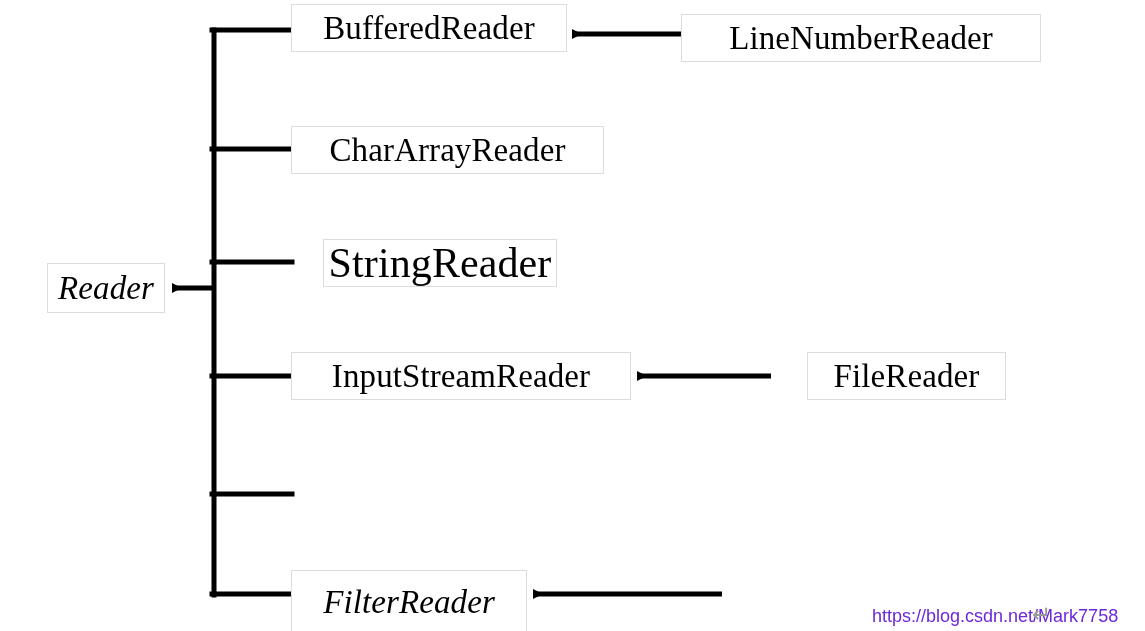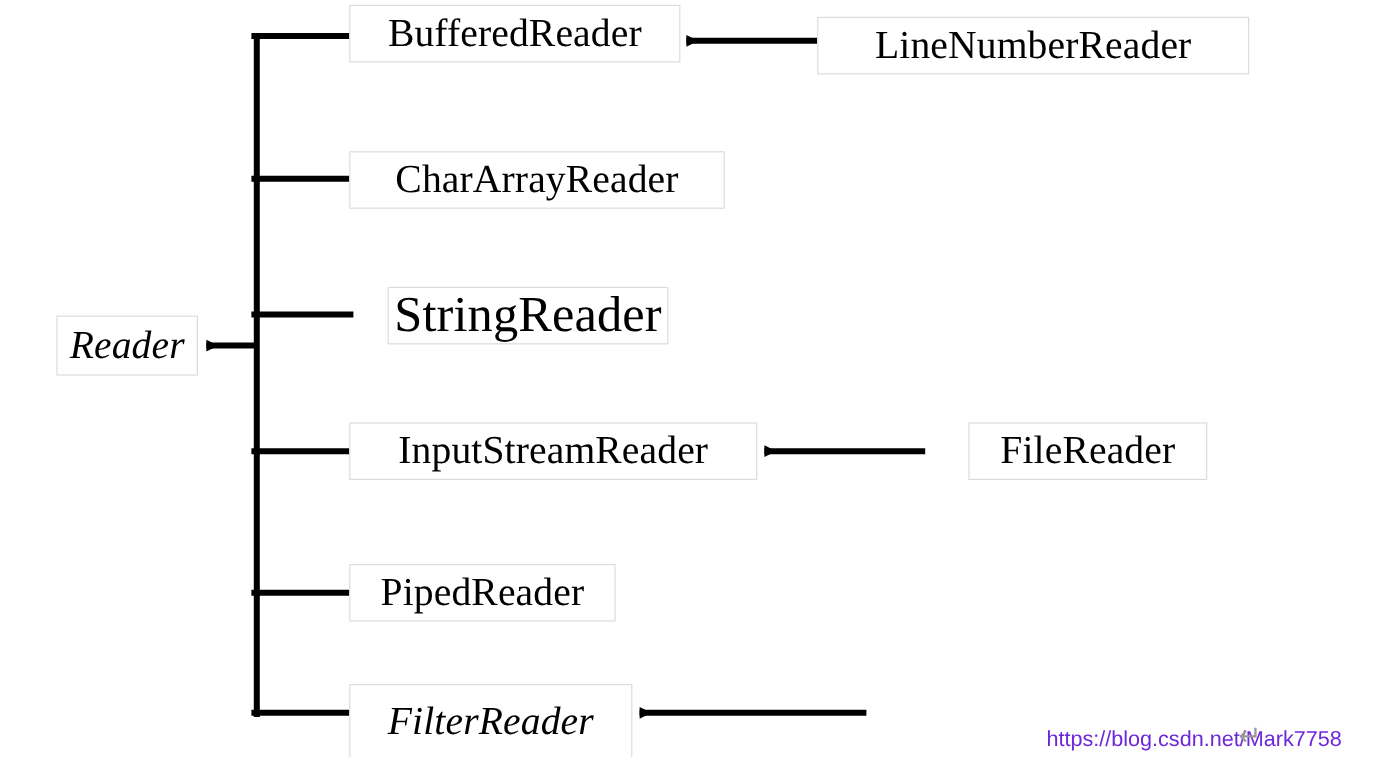--- a/index.html
+++ b/index.html
@@ -105,23 +105,20 @@
   </div>
 
   <div class="node" style="left:291px; top:239px; width:234px; height:48px; font-size:42px;margin-left:32px;">
     <span>StringReader</span>
   </div>
 
   <div class="node" style="left:291px; top:352px; width:340px; height:48px; font-size:33px;font-family:Liberation Serif, serif;">
     <span>InputStreamReader</span>
   </div>
 
-  <div class="node" style="left:291px; top:470px; width:222px; height:48px; font-size:33px;">
-    <span>PipedReader</span>
-  </div>
 
   <div class="node abstract" style="left:291px; top:570px; width:236px; height:64px; font-size:33px;">
     <span>FilterReader</span>
   </div>
 
   <div class="node" style="left:681px; top:14px; width:360px; height:48px; font-size:33px;">
     <span>LineNumberReader</span>
   </div>
 
   <div class="node" style="left:771px; top:352px; width:199px; height:48px; font-size:33px;margin-left:36px;">

